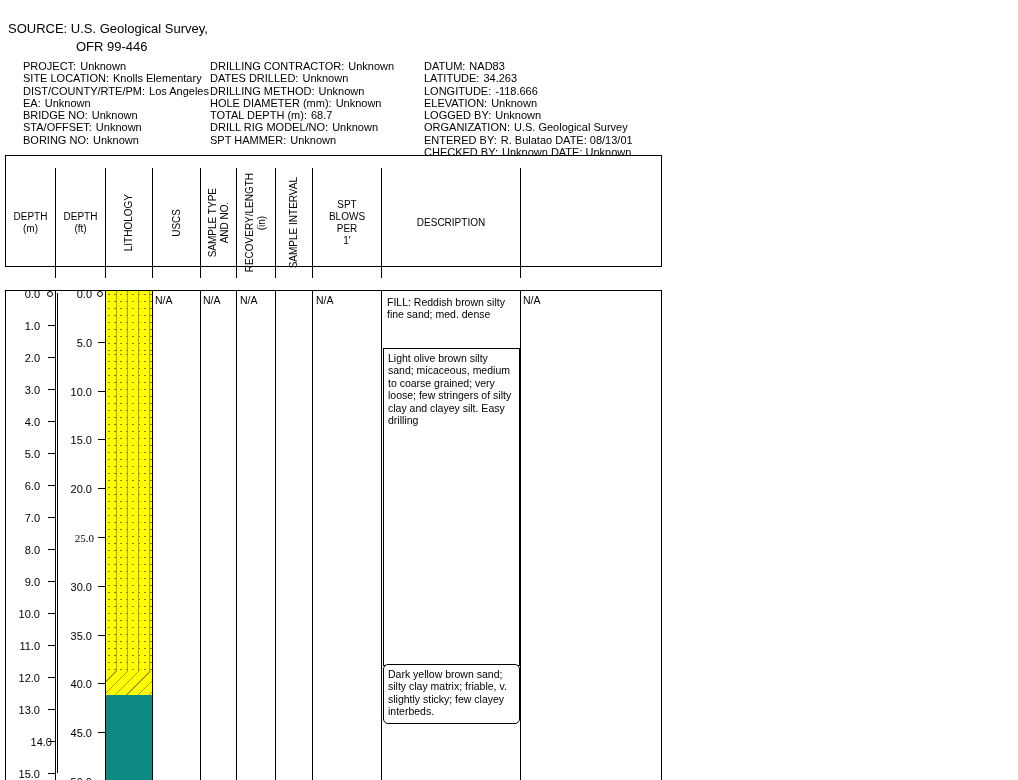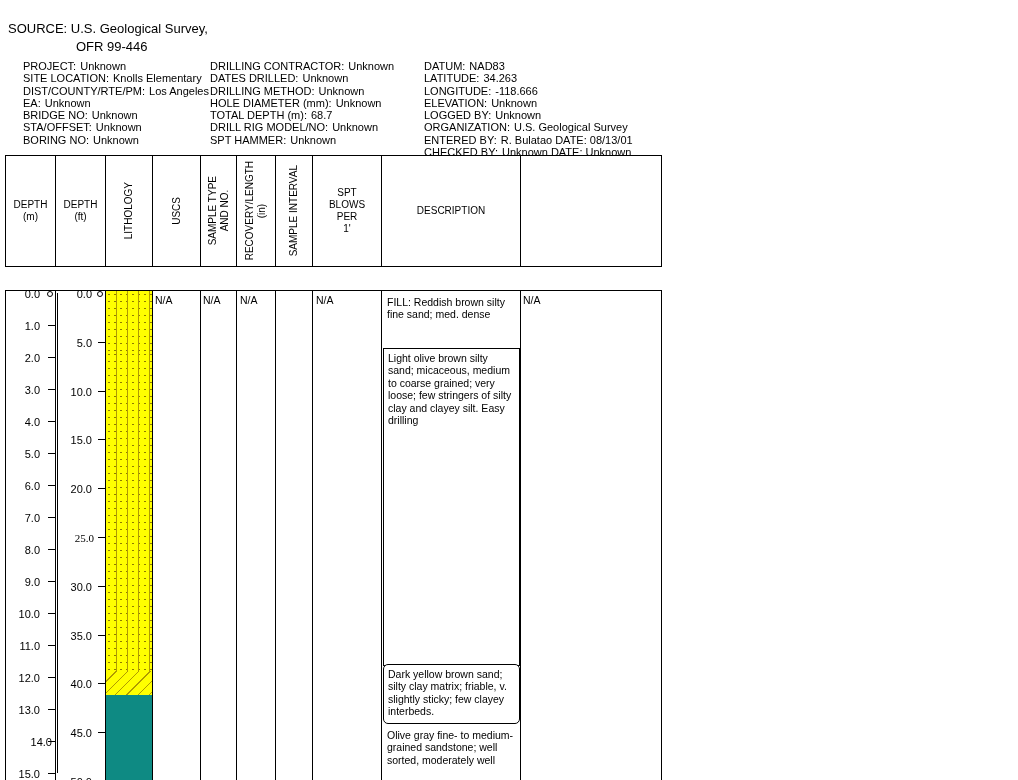--- a/index.html
+++ b/index.html
@@ -51,21 +51,21 @@
     position: absolute;
     left: 5px;
     top: 155px;
     width: 657px;
     height: 112px;
     border: 1px solid #000;
     box-sizing: border-box;
   }
   .hdr-cell {
     position: absolute;
-    top: 0;
+    top: 12px;
     height: 110px;
     border-right: 1px solid #000;
     box-sizing: border-box;
     display: flex;
     align-items: center;
     justify-content: center;
     text-align: center;
     font-size: 10px;
     line-height: 12px;
   }
@@ -412,15 +412,14 @@
   <div class="na" style="left:240px; top:294px;">N/A</div>
   <div class="na" style="left:316px; top:294px;">N/A</div>
   <div class="na" style="left:523px; top:294px;">N/A</div>
 
   <div class="desc-plain" style="left:383px; top:293px; width:135px; height:55px;">FILL: Reddish brown silty fine sand; med. dense</div>
 
   <div class="desc-box" style="left:383px; top:348px; width:137px; height:318px;">Light olive brown silty sand; micaceous, medium to coarse grained; very loose; few stringers of silty clay and clayey silt.  Easy drilling</div>
 
   <div class="desc-box rounded" style="left:383px; top:664px; width:137px; height:60px;">Dark yellow brown sand; silty clay matrix; friable, v. slightly sticky; few clayey interbeds.</div>
 
-  <div class="desc-plain" style="left:383px; top:726px; width:137px; height:54px;">Olive gray fine- to medium-grained sandstone; well sorted, moderately well</div>
 
 </div>
 
 </body></html>

